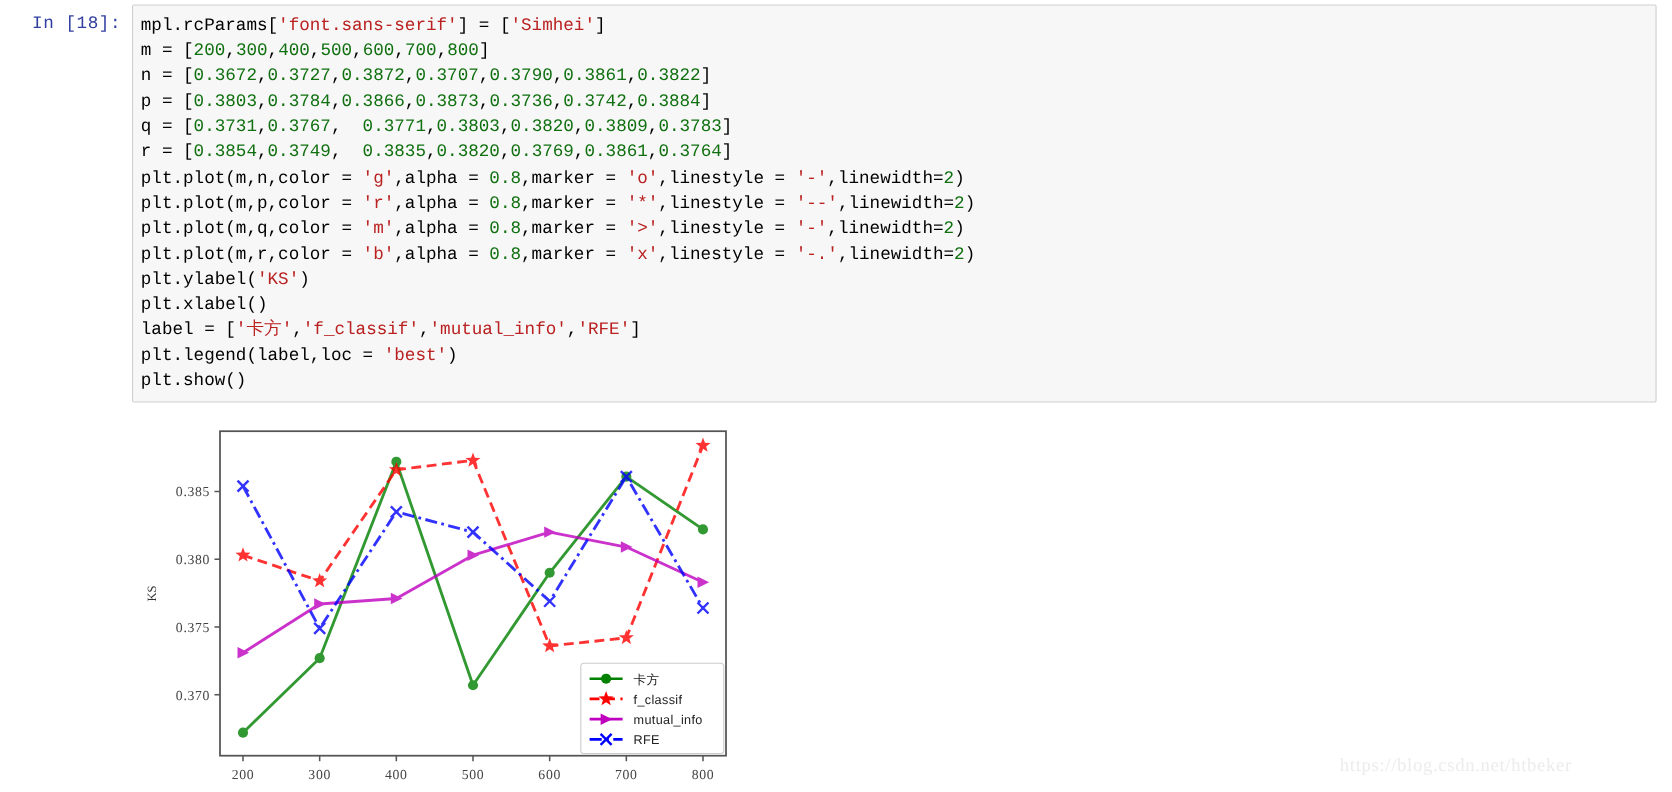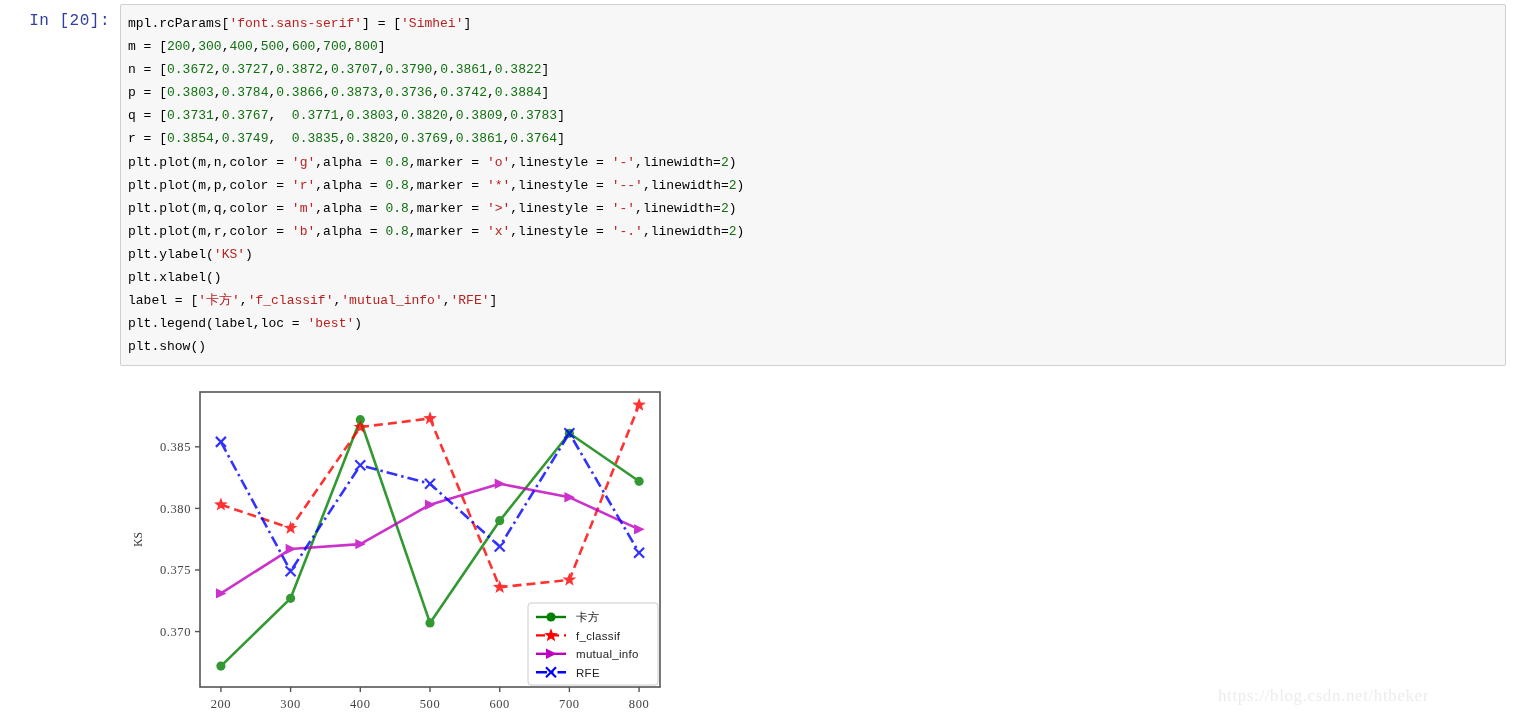--- a/index.html
+++ b/index.html
@@ -45,21 +45,21 @@
     width: 1386px;
     height: 362px;
     background: #f7f7f7;
     border: 1px solid #cfcfcf;
     box-sizing: border-box;
     border-radius: 2px;
   }
   .code-inner {
     padding: 7px 8px 6px 7px;
     font-family: "Liberation Mono", monospace;
-    font-size: 13px;
+    font-size: 16px;
     line-height: 23.1px;
     color: #000000;
     white-space: pre;
   }
   .code-line { white-space: pre; height: 23.1px; }
   .tok-str  { color: #BA2121; }
   .tok-num  { color: #107010; }
   .tok-plain{ color: #000000; }
 
   
@@ -83,21 +83,21 @@
     letter-spacing: 0.6px;
     white-space: nowrap;
   }
 </style>
 </head>
 <body>
 
 <div id="root">
 
   <div class="cell-row">
-    <div class="prompt">In [20]:</div>
+    <div class="prompt">In [18]:</div>
     <div class="code-box">
       <div class="code-inner" id="code-inner"><div class="code-line"><span class="tok-plain">mpl.rcParams[</span><span class="tok-str">'font.sans-serif'</span><span class="tok-plain">] = [</span><span class="tok-str">'Simhei'</span><span class="tok-plain">]</span></div><div class="code-line"><span class="tok-plain">m = [</span><span class="tok-num">200</span><span class="tok-plain">,</span><span class="tok-num">300</span><span class="tok-plain">,</span><span class="tok-num">400</span><span class="tok-plain">,</span><span class="tok-num">500</span><span class="tok-plain">,</span><span class="tok-num">600</span><span class="tok-plain">,</span><span class="tok-num">700</span><span class="tok-plain">,</span><span class="tok-num">800</span><span class="tok-plain">]</span></div><div class="code-line"><span class="tok-plain">n = [</span><span class="tok-num">0.3672</span><span class="tok-plain">,</span><span class="tok-num">0.3727</span><span class="tok-plain">,</span><span class="tok-num">0.3872</span><span class="tok-plain">,</span><span class="tok-num">0.3707</span><span class="tok-plain">,</span><span class="tok-num">0.3790</span><span class="tok-plain">,</span><span class="tok-num">0.3861</span><span class="tok-plain">,</span><span class="tok-num">0.3822</span><span class="tok-plain">]</span></div><div class="code-line"><span class="tok-plain">p = [</span><span class="tok-num">0.3803</span><span class="tok-plain">,</span><span class="tok-num">0.3784</span><span class="tok-plain">,</span><span class="tok-num">0.3866</span><span class="tok-plain">,</span><span class="tok-num">0.3873</span><span class="tok-plain">,</span><span class="tok-num">0.3736</span><span class="tok-plain">,</span><span class="tok-num">0.3742</span><span class="tok-plain">,</span><span class="tok-num">0.3884</span><span class="tok-plain">]</span></div><div class="code-line"><span class="tok-plain">q = [</span><span class="tok-num">0.3731</span><span class="tok-plain">,</span><span class="tok-num">0.3767</span><span class="tok-plain">,  </span><span class="tok-num">0.3771</span><span class="tok-plain">,</span><span class="tok-num">0.3803</span><span class="tok-plain">,</span><span class="tok-num">0.3820</span><span class="tok-plain">,</span><span class="tok-num">0.3809</span><span class="tok-plain">,</span><span class="tok-num">0.3783</span><span class="tok-plain">]</span></div><div class="code-line"><span class="tok-plain">r = [</span><span class="tok-num">0.3854</span><span class="tok-plain">,</span><span class="tok-num">0.3749</span><span class="tok-plain">,  </span><span class="tok-num">0.3835</span><span class="tok-plain">,</span><span class="tok-num">0.3820</span><span class="tok-plain">,</span><span class="tok-num">0.3769</span><span class="tok-plain">,</span><span class="tok-num">0.3861</span><span class="tok-plain">,</span><span class="tok-num">0.3764</span><span class="tok-plain">]</span></div><div class="code-line"><span class="tok-plain">plt.plot(m,n,color = </span><span class="tok-str">'g'</span><span class="tok-plain">,alpha = </span><span class="tok-num">0.8</span><span class="tok-plain">,marker = </span><span class="tok-str">'o'</span><span class="tok-plain">,linestyle = </span><span class="tok-str">'-'</span><span class="tok-plain">,linewidth=</span><span class="tok-num">2</span><span class="tok-plain">)</span></div><div class="code-line"><span class="tok-plain">plt.plot(m,p,color = </span><span class="tok-str">'r'</span><span class="tok-plain">,alpha = </span><span class="tok-num">0.8</span><span class="tok-plain">,marker = </span><span class="tok-str">'*'</span><span class="tok-plain">,linestyle = </span><span class="tok-str">'--'</span><span class="tok-plain">,linewidth=</span><span class="tok-num">2</span><span class="tok-plain">)</span></div><div class="code-line"><span class="tok-plain">plt.plot(m,q,color = </span><span class="tok-str">'m'</span><span class="tok-plain">,alpha = </span><span class="tok-num">0.8</span><span class="tok-plain">,marker = </span><span class="tok-str">'&gt;'</span><span class="tok-plain">,linestyle = </span><span class="tok-str">'-'</span><span class="tok-plain">,linewidth=</span><span class="tok-num">2</span><span class="tok-plain">)</span></div><div class="code-line"><span class="tok-plain">plt.plot(m,r,color = </span><span class="tok-str">'b'</span><span class="tok-plain">,alpha = </span><span class="tok-num">0.8</span><span class="tok-plain">,marker = </span><span class="tok-str">'x'</span><span class="tok-plain">,linestyle = </span><span class="tok-str">'-.'</span><span class="tok-plain">,linewidth=</span><span class="tok-num">2</span><span class="tok-plain">)</span></div><div class="code-line"><span class="tok-plain">plt.ylabel(</span><span class="tok-str">'KS'</span><span class="tok-plain">)</span></div><div class="code-line"><span class="tok-plain">plt.xlabel()</span></div><div class="code-line"><span class="tok-plain">label = [</span><span class="tok-str">'卡方'</span><span class="tok-plain">,</span><span class="tok-str">'f_classif'</span><span class="tok-plain">,</span><span class="tok-str">'mutual_info'</span><span class="tok-plain">,</span><span class="tok-str">'RFE'</span><span class="tok-plain">]</span></div><div class="code-line"><span class="tok-plain">plt.legend(label,loc = </span><span class="tok-str">'best'</span><span class="tok-plain">)</span></div><div class="code-line"><span class="tok-plain">plt.show()</span></div></div>
     </div>
   </div>
 
   <div class="figure">
     <svg class="fig-svg" id="chart-svg" width="560" height="338" viewBox="0 0 560 338">
         <rect x="80" y="10" width="460" height="295" fill="#ffffff" stroke="#555555" stroke-width="1.6"></rect>
         <line x1="75" y1="249.5720250521921" x2="80" y2="249.5720250521921" stroke="#555555" stroke-width="1.4"></line>
         <text x="71" y="254.0720250521921" text-anchor="end" font-family="&quot;Liberation Serif&quot;, serif" font-size="12.5" fill="#444444" letter-spacing="0.6">0.370</text>

